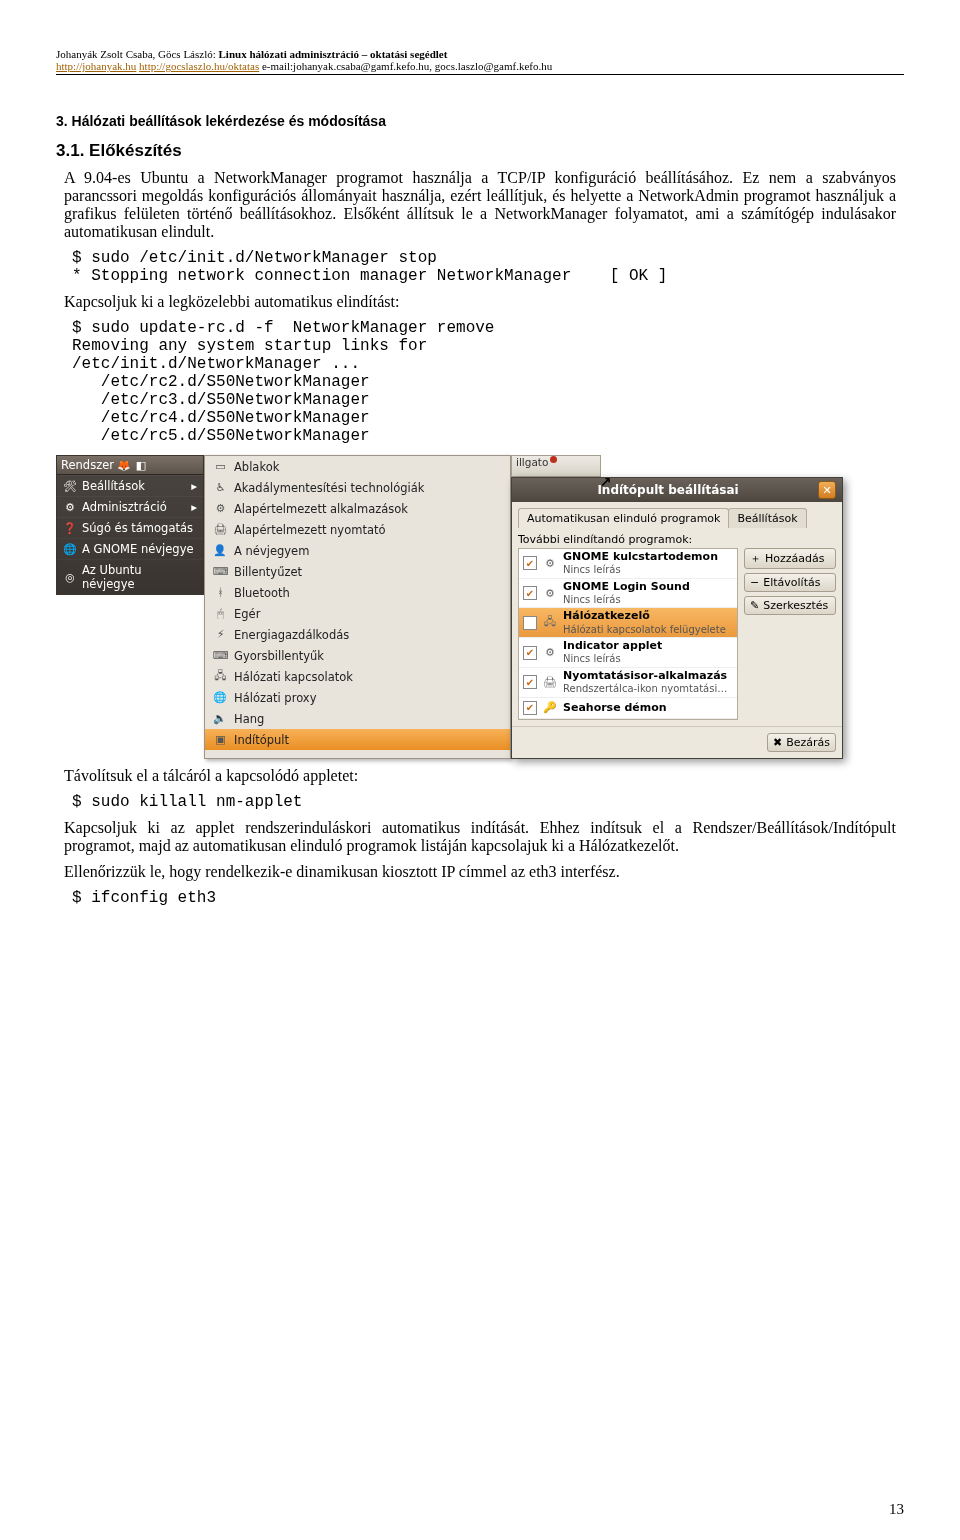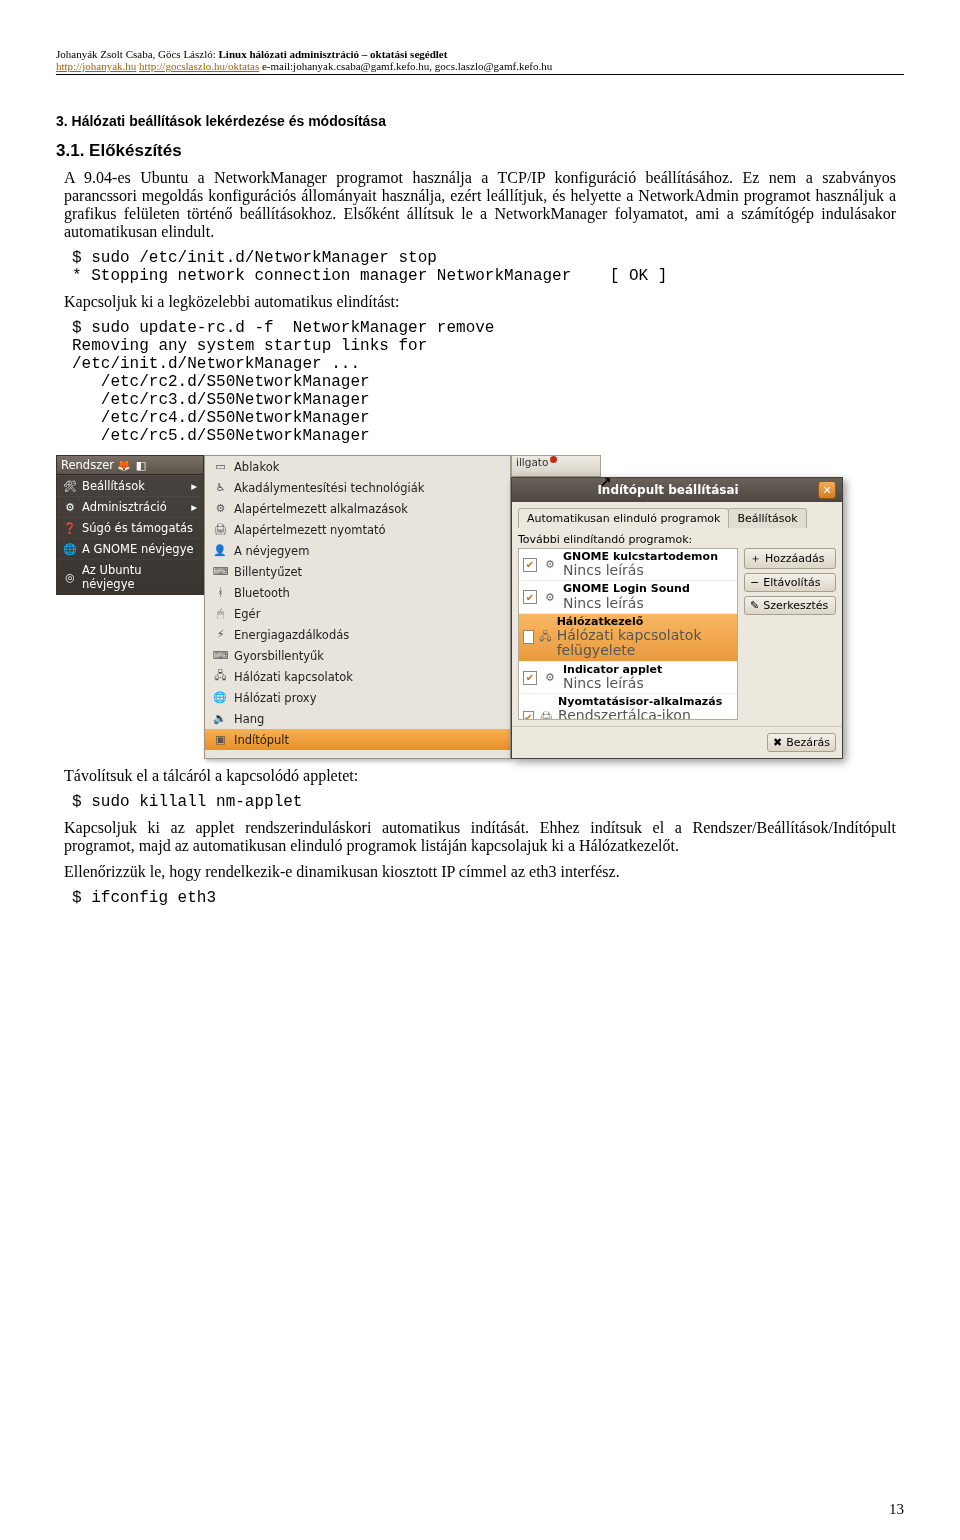--- a/index.html
+++ b/index.html
@@ -48,21 +48,21 @@
   .tab.active { background:#ece8de; font-weight:normal; }
   .tablabel { font-size:11px; margin:5px 0 2px 0;}
   .listarea { display:flex; gap:6px; }
   .listbox { flex:1; background:#fff; border:1px solid #b3ab9b; height:170px; overflow:hidden;}
   .row { display:flex; align-items:center; gap:5px; padding:2px 4px; border-bottom:1px solid #eee;}
   .row .chk { width:12px;height:12px;border:1px solid #888;background:#fff;display:inline-flex;align-items:center;justify-content:center;font-size:10px;color:#c76a17;}
   .row.sel { background:linear-gradient(#f8b762,#ea9a3e); }
   .row .rticon{width:16px;height:16px;display:inline-flex;align-items:center;justify-content:center;font-size:11px;color:#666;}
   .row .txt { line-height:1.1; }
   .row .txt b { font-size:11px; font-weight:bold; display:block;}
-  .row .txt span { font-size:14px; color:#555;}
+  .row .txt span { font-size:10px; color:#555;}
   .btncol { display:flex; flex-direction:column; gap:4px; width:92px;}
   .btn { display:flex; align-items:center; gap:4px; padding:2px 5px; font-size:11px; background:linear-gradient(#f3f0e8,#dcd6c8); border:1px solid #a69f8f; border-radius:3px;}
   .btn .bicon{font-size:11px;}
   .dialog .foot { display:flex; justify-content:flex-end; padding:6px; background:#ece8de; border-top:1px solid #cfc8b9;}
   .cursor{position:relative;}
   .cursor::after{content:"↖";color:#000;position:absolute;top:-4px;left:88px;font-size:14px;transform:scaleX(-1);}
 </style>
 </head>
 <body>
 

